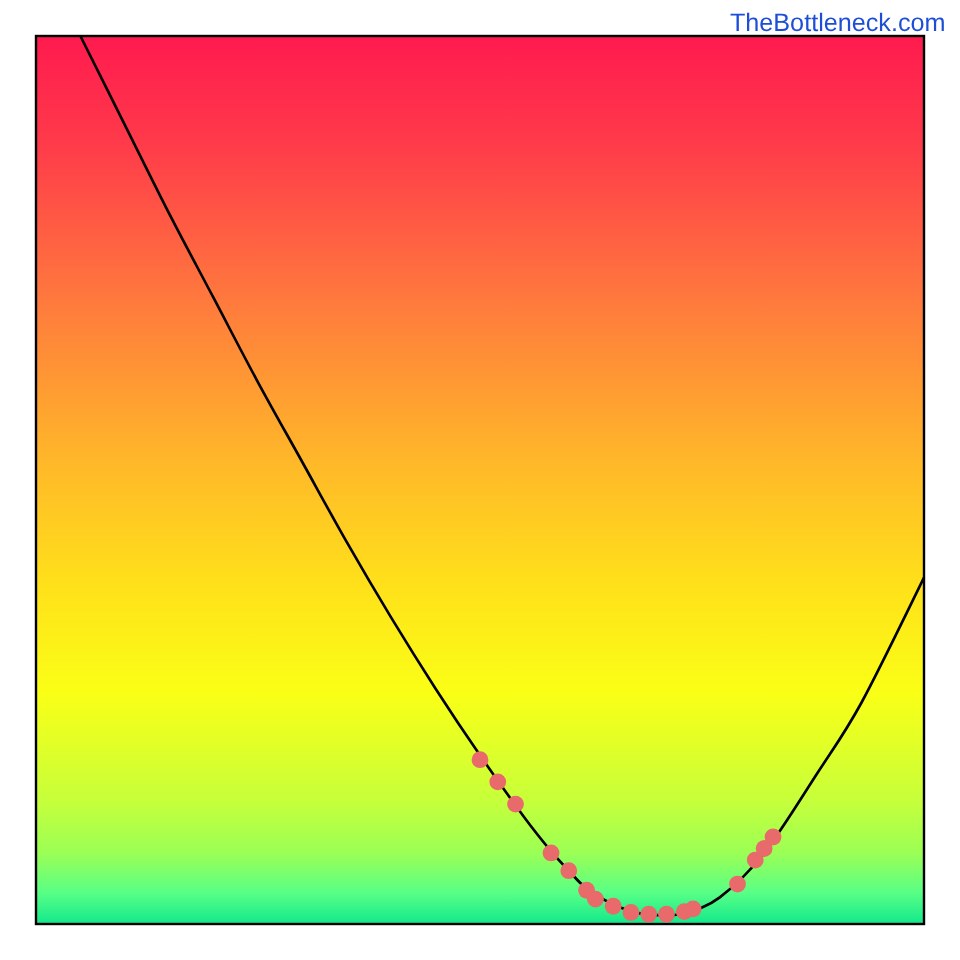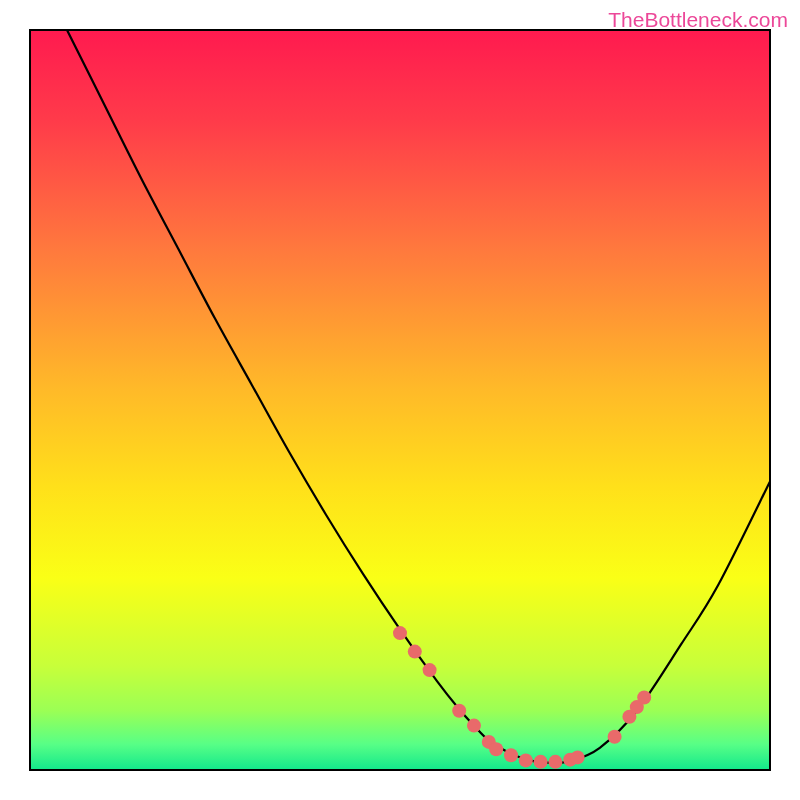--- a/index.html
+++ b/index.html
@@ -10,21 +10,21 @@
   .chart-container {
     position: relative;
     width: 800px;
     height: 800px;
     box-sizing: border-box;
   }
   .watermark {
     position: absolute;
     top: 8px;
     right: 12px;
-    color: #ec4899;
+    color: #1d4ed8;
     font-family: Arial, Helvetica, sans-serif;
     font-size: 21px;
     font-weight: 500;
   }
   .plot {
     position: absolute;
     inset: 0;
   }
   svg { display: block; }
 </style>

